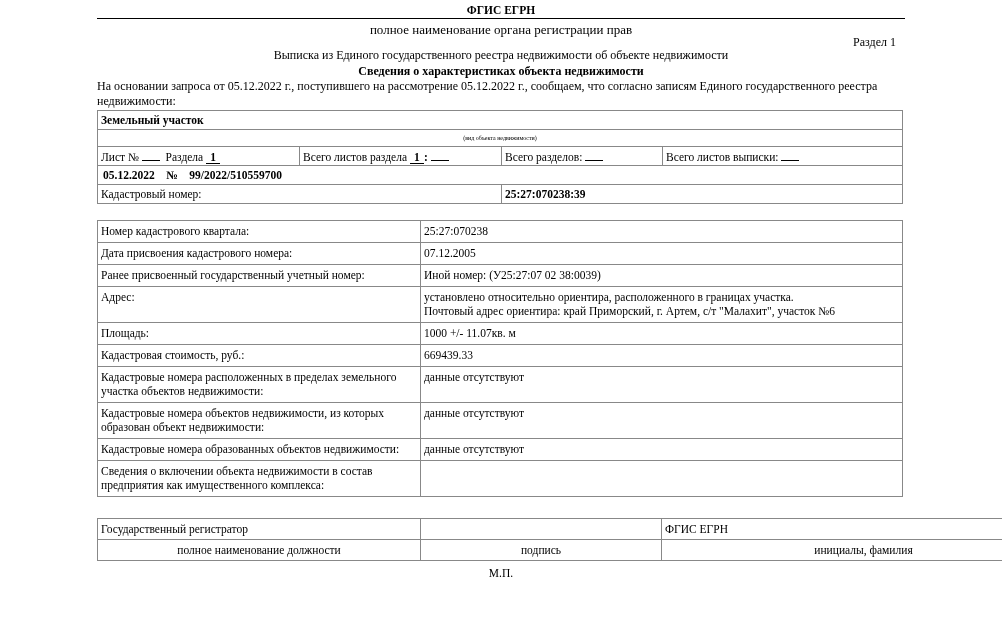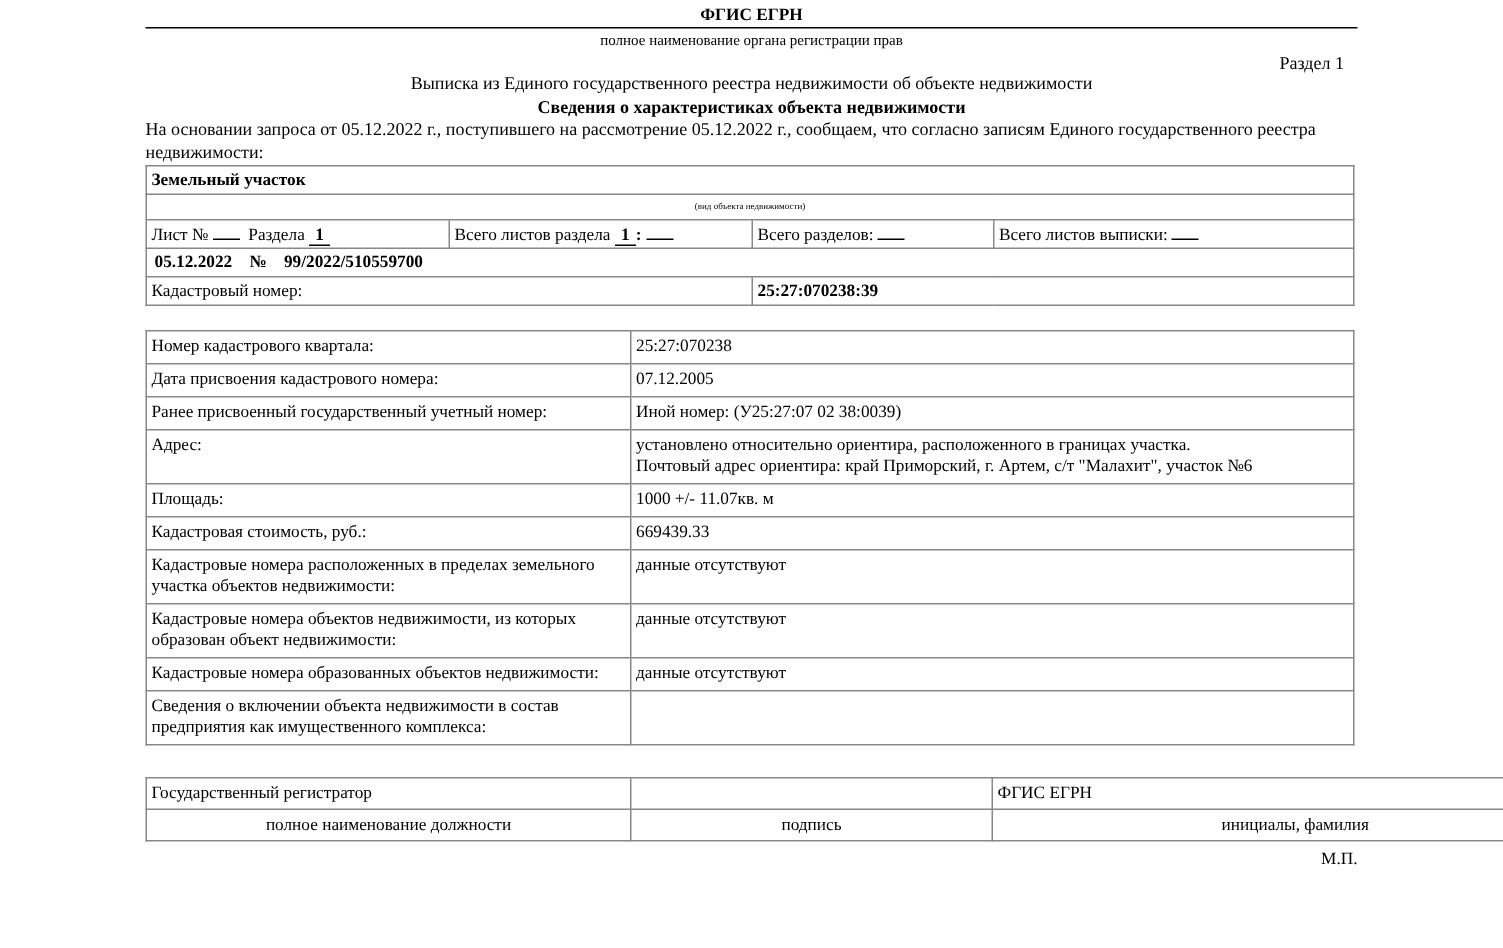--- a/index.html
+++ b/index.html
@@ -4,21 +4,21 @@
 <style>
   html, body { margin: 0; padding: 0; background: #ffffff; }
   body {
     width: 1002px; height: 632px; position: relative; overflow: hidden;
     font-family: "Liberation Serif", "DejaVu Serif", serif;
     color: #000; font-size: 11.5px;
   }
   .abs { position: absolute; }
   .hdr-title { left: 97px; width: 808px; top: 4px; font-weight: bold; font-size: 11.5px; text-align: center; }
   .hdr-line { left: 97px; width: 808px; top: 18px; height: 0; border-top: 1px solid #000; }
-  .hdr-sub { left: 97px; width: 808px; top: 22px; font-size: 10px; text-align: center; }
+  .hdr-sub { left: 97px; width: 808px; top: 22px; font-size: 13px; text-align: center; }
   .section { right: 106px; top: 35px; font-size: 12px; }
   .doc-title { left: 97px; width: 808px; top: 48px; font-size: 12px; text-align: center; }
   .doc-subtitle { left: 97px; width: 808px; top: 64px; font-size: 12px; font-weight: bold; text-align: center; }
   .intro { left: 97px; width: 808px; top: 79px; font-size: 12px; line-height: 14.5px; }
 
   table { border-collapse: collapse; position: absolute; }
   td { border: 1px solid #888; padding: 0 3px; vertical-align: top; font-size: 11.5px; line-height: 14px; }
 
   #t1 { left: 97px; top: 110px; width: 806px; border: 1px solid #444; }
   #t1 td { height: 18px; vertical-align: middle; }
@@ -27,21 +27,21 @@
   .u { display: inline-block; border-bottom: 1px solid #000; min-width: 14px; text-align: center; font-weight: bold; line-height: 12px; }
   .blank { display: inline-block; border-bottom: 1px solid #000; width: 18px; height: 11px; vertical-align: baseline; }
 
   #t2 { left: 97px; top: 220px; width: 806px; border: 1px solid #444; padding-left: 32px; }
   #t2 td { padding: 3px 3px 4px 3px; }
   #t2 td.k { width: 316px; }
 
   #t3 { left: 97px; top: 518px; width: 969px; border: 1px solid #444; }
   #t3 td { height: 20px; vertical-align: middle; font-size: 11.5px; }
   #t3 .c { text-align: center; }
-  .mp { left: 97px; width: 808px; top: 567px; font-size: 11.5px; text-align: right; }
+  .mp { left: 97px; width: 808px; top: 567px; font-size: 11.5px; text-align: center; }
 </style>
 </head>
 <body>
 
 <div class="abs hdr-title">ФГИС ЕГРН</div>
 <div class="abs hdr-line"></div>
 <div class="abs hdr-sub">полное наименование органа регистрации прав</div>
 <div class="abs section">Раздел 1</div>
 <div class="abs doc-title">Выписка из Единого государственного реестра недвижимости об объекте недвижимости</div>
 <div class="abs doc-subtitle">Сведения о характеристиках объекта недвижимости</div>

